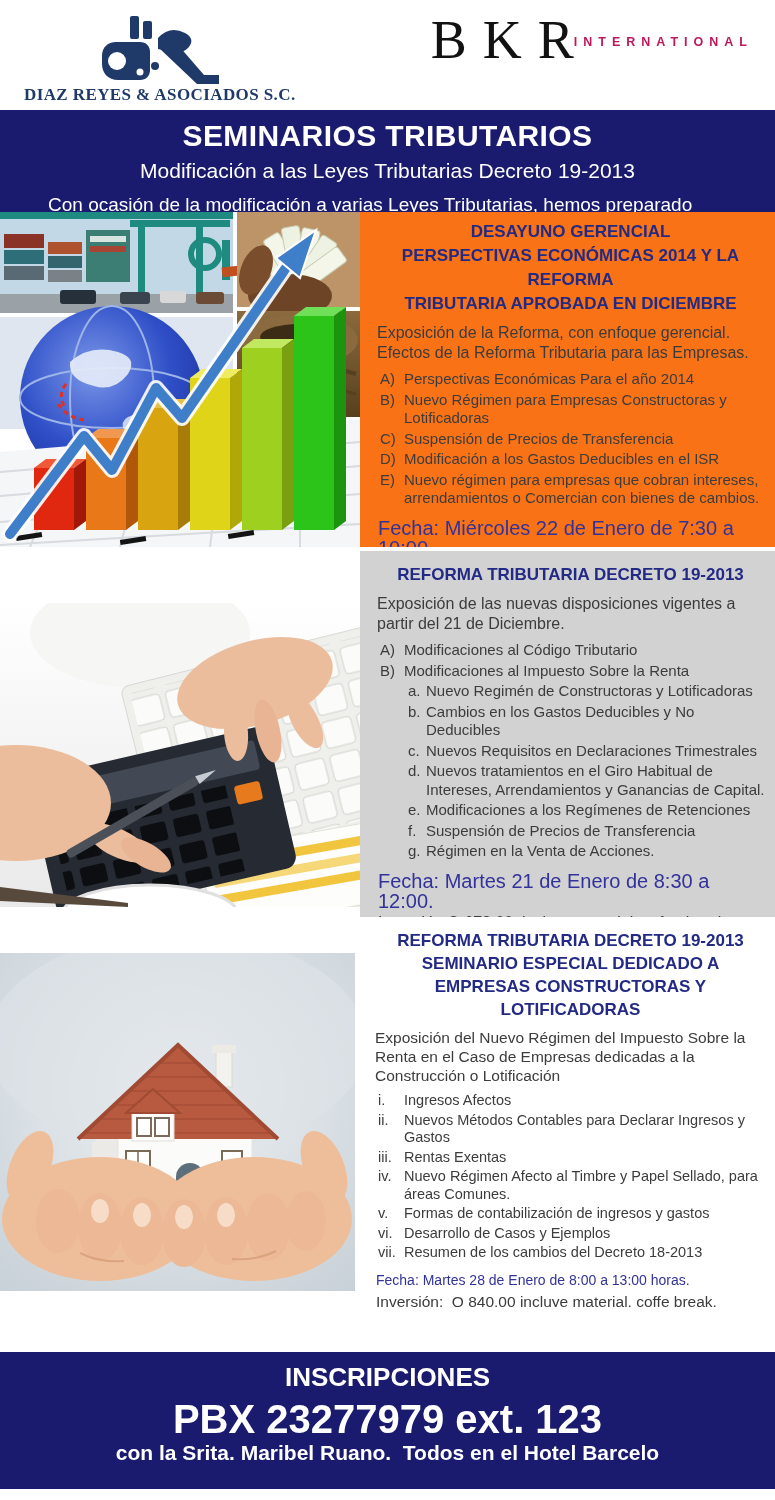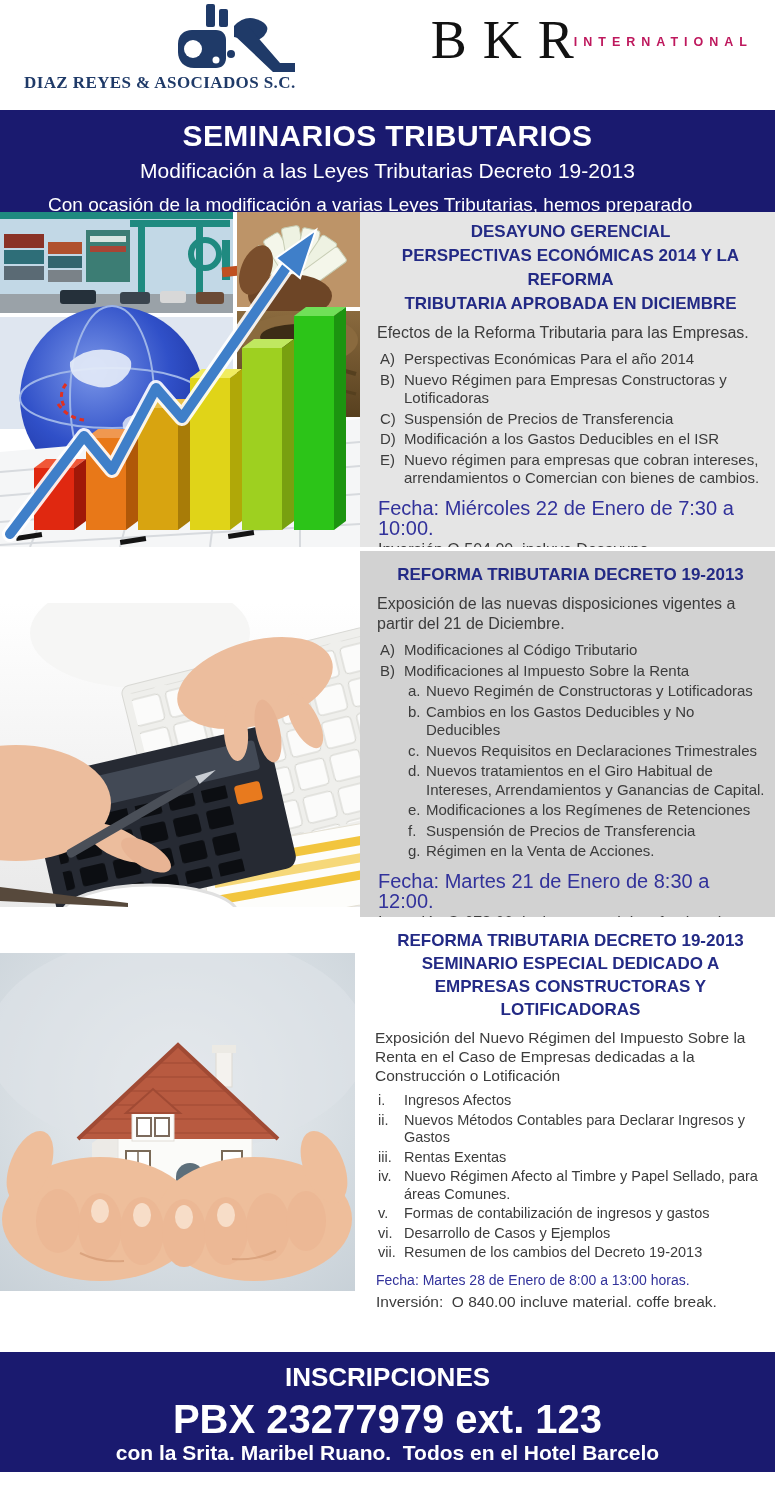--- a/index.html
+++ b/index.html
@@ -2,40 +2,40 @@
 <html><head>
 <meta charset="utf-8">
 <style>
   html,body{margin:0;padding:0;background:#ffffff;}
   body{width:775px;font-family:"Liberation Sans","DejaVu Sans",sans-serif;}
   .page{width:775px;height:1500px;overflow:hidden;background:#ffffff;position:relative;}
 
   
   .top{height:110px;display:flex;justify-content:space-between;align-items:flex-start;
        padding:0 28px 0 24px;box-sizing:border-box;background:#ffffff;}
-  .dr-logo{display:flex;flex-direction:column;align-items:flex-end;padding-top:4px;}
+  .dr-logo{display:flex;flex-direction:column;align-items:center;padding-top:16px;}
   .dr-text{font-family:"Liberation Serif","DejaVu Serif",serif;font-weight:bold;color:#1f3a68;
            font-size:17px;letter-spacing:.4px;margin-top:1px;white-space:nowrap;}
   .bkr{display:flex;flex-direction:row;align-items:center;padding-top:14px;}
   .bkr-text{font-family:"Liberation Serif","DejaVu Serif",serif;font-size:54px;line-height:52px;
             color:#121212;letter-spacing:16px;margin-right:-16px;}
   .bkr-sub{color:#be185d;font-weight:bold;font-size:12.5px;letter-spacing:6px;margin-top:3px;margin-right:-6px;white-space:nowrap;}
 
   
   .banner{height:102px;background:#1a1a6f;color:#ffffff;box-sizing:border-box;padding-top:7px;overflow:hidden;}
   .banner-title{text-align:center;font-size:30px;font-weight:bold;letter-spacing:.4px;line-height:37px;}
   .banner-sub{text-align:center;font-size:21px;line-height:29px;margin-top:2px;}
   .banner-intro{font-size:19px;line-height:26px;margin:7px 48px 0 48px;white-space:pre-wrap;}
 
   
   .sec{display:flex;overflow:hidden;}
   .img-col{width:360px;flex:none;background:#ffffff;position:relative;overflow:hidden;}
   .txt-col{flex:1;box-sizing:border-box;color:#3c3c3c;overflow:hidden;}
   .sec1{height:335px;}
-  .sec1 .txt-col{background:#e5e5e5;padding:8px 8px 0 14px;}
+  .sec1 .txt-col{background:#f97316;padding:8px 8px 0 14px;}
   .gap1{height:4px;background:#ffffff;}
   .sec2{height:366px;}
   .sec2 .txt-col{background:#d2d2d2;padding:12px 8px 0 14px;}
   .gap2{height:8px;background:#ffffff;}
   .sec3{height:382px;}
   .sec3 .txt-col{background:#ffffff;padding:4px 6px 0 12px;}
 
   .sec-heading{color:#232a85;font-weight:bold;font-size:17px;line-height:24px;text-align:center;}
   .sec3 .sec-heading{line-height:23px;}
   .sec-intro{font-size:16px;line-height:20px;margin-top:7px;padding-left:3px;}
@@ -46,21 +46,21 @@
   .item .m{flex:none;width:30px;padding-left:6px;box-sizing:border-box;}
   .item.lvl1{margin-left:28px;}
   .item.lvl1 .m{width:24px;}
   .sec3 .item .m{width:32px;}
   .fecha{color:#32329b;font-size:20px;margin-top:10px;padding-left:4px;line-height:20px;}
   .sec3 .fecha{margin-top:8px;font-size:14px;}
   .inv{font-size:16px;line-height:20px;margin-top:2px;padding-left:4px;white-space:pre-wrap;}
   .sec3 .inv{font-size:15.5px;line-height:19.5px;}
 
   
-  .footer{height:120px;background:#1a1a6f;color:#ffffff;text-align:center;margin-top:45px;
+  .footer{height:137px;background:#1a1a6f;color:#ffffff;text-align:center;margin-top:45px;
           box-sizing:border-box;padding-top:9px;overflow:hidden;}
   .f1{font-size:26px;font-weight:bold;line-height:32px;}
   .f2{font-size:40px;font-weight:bold;line-height:36px;margin-top:8px;}
   .f3{font-size:21px;font-weight:bold;line-height:26px;margin-top:3px;white-space:pre-wrap;}
 
   .img2{margin-top:52px;display:block;}
   .img3{margin-top:28px;display:block;}
 </style>
 </head>
 <body>
@@ -212,20 +212,21 @@
         <polygon points="276,46 316,18 300,66" fill="#3f7fc9" stroke="#ffffff" stroke-width="2"></polygon>
       </svg>
     </div>
     <div class="txt-col">
       <div class="sec-heading">
         <div>DESAYUNO GERENCIAL</div>
         <div>PERSPECTIVAS ECONÓMICAS 2014 Y LA REFORMA</div>
         <div>TRIBUTARIA APROBADA EN DICIEMBRE</div>
       </div>
       <div class="sec-intro">
+        <div>Exposición de la Reforma, con enfoque gerencial.</div>
         <div>Efectos de la Reforma Tributaria para las Empresas.</div>
       </div>
       <div class="items">
         <div class="item">
             <span class="m">A)</span>
             <span class="t">Perspectivas Económicas Para el año 2014</span>
           </div>
         <div class="item">
             <span class="m">B)</span>
             <span class="t">Nuevo Régimen para Empresas Constructoras y Lotificadoras</span>
@@ -456,21 +457,21 @@
         <div class="item">
             <span class="m">v.</span>
             <span class="t">Formas de contabilización de ingresos y gastos</span>
           </div>
         <div class="item">
             <span class="m">vi.</span>
             <span class="t">Desarrollo de Casos y Ejemplos</span>
           </div>
         <div class="item">
             <span class="m">vii.</span>
-            <span class="t">Resumen de los cambios del Decreto 19-2013</span>
+            <span class="t">Resumen de los cambios del Decreto 18-2013</span>
           </div>
       </div>
       <div class="fecha">Fecha: Martes 28 de Enero de 8:00 a 13:00 horas.</div>
       <div class="inv">Inversión:  Q 840.00 incluye material, coffe break, diploma de participación.</div>
     </div>
   </section>
 
   <footer class="footer">
     <div class="f1">INSCRIPCIONES</div>
     <div class="f2">PBX 23277979 ext. 123</div>

